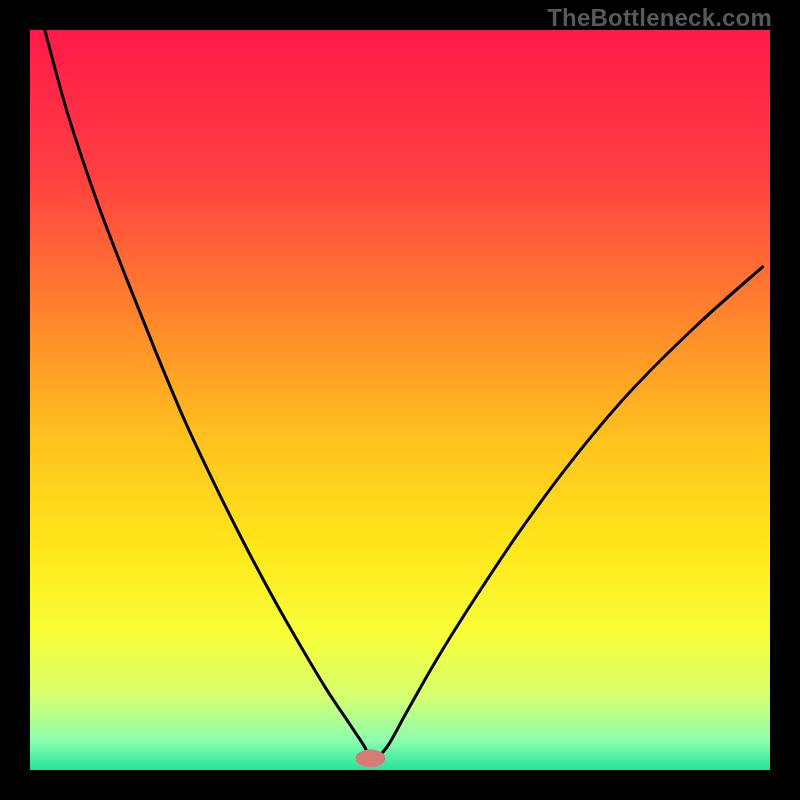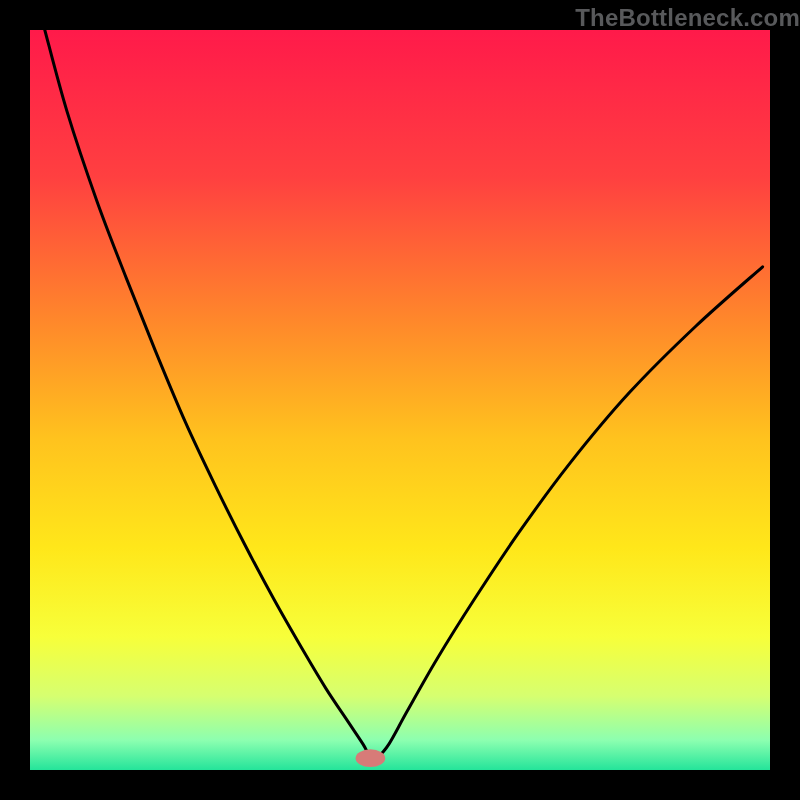--- a/index.html
+++ b/index.html
@@ -9,21 +9,21 @@
   }
   .frame {
     width: 800px;
     height: 800px;
     position: relative;
     background: #000;
   }
   .watermark {
     position: absolute;
     top: 4px;
-    right: 0;
+    right: 28px;
     font-family: Arial, Helvetica, sans-serif;
     font-size: 24px;
     font-weight: 600;
     color: #58595b;
     letter-spacing: 0.2px;
   }
   .plot-area {
     position: absolute;
     left: 30px;
     top: 30px;

